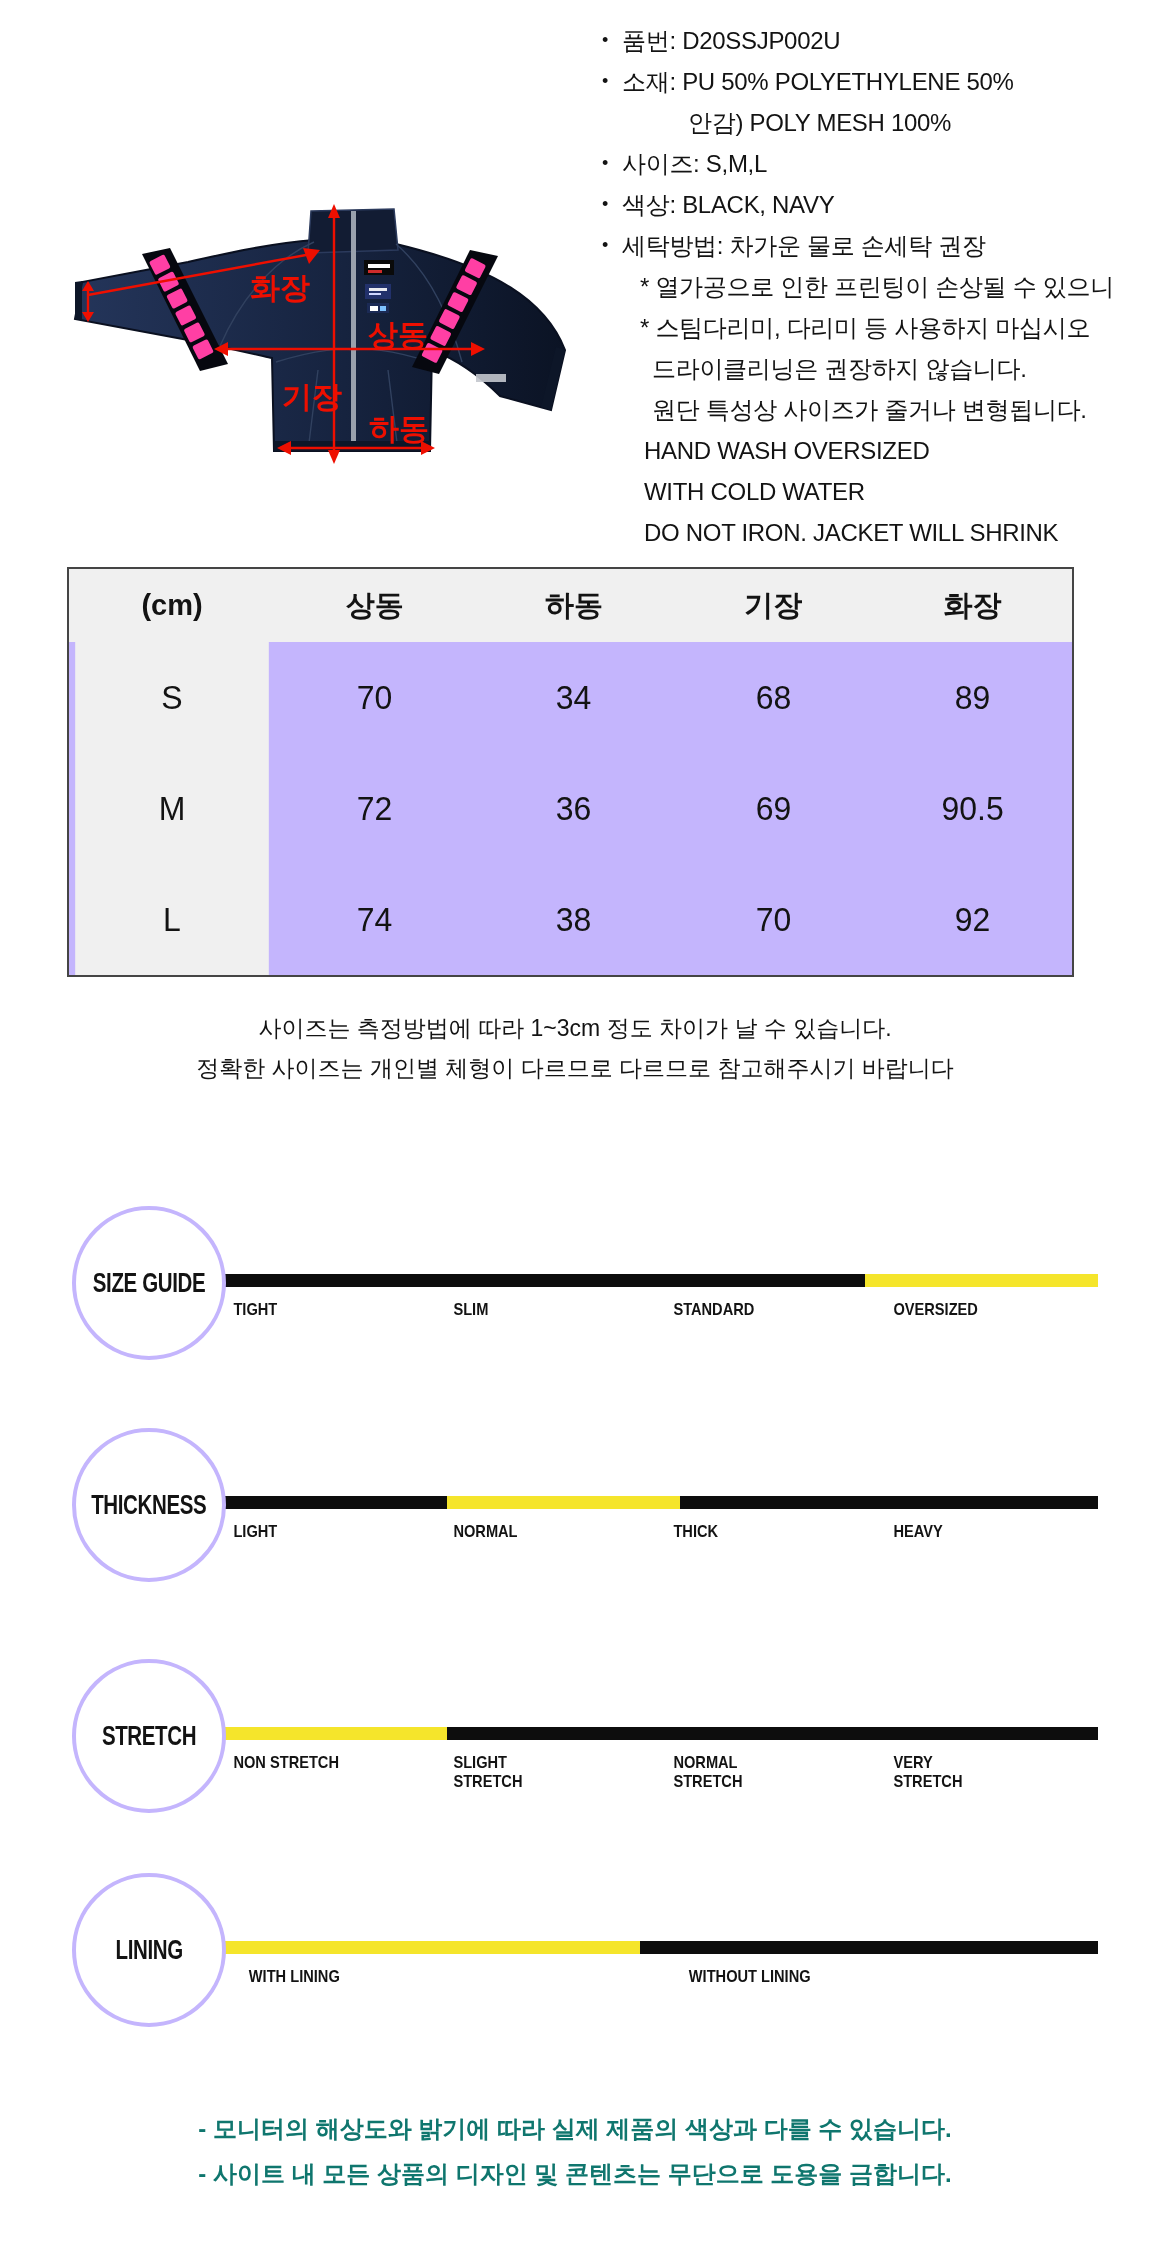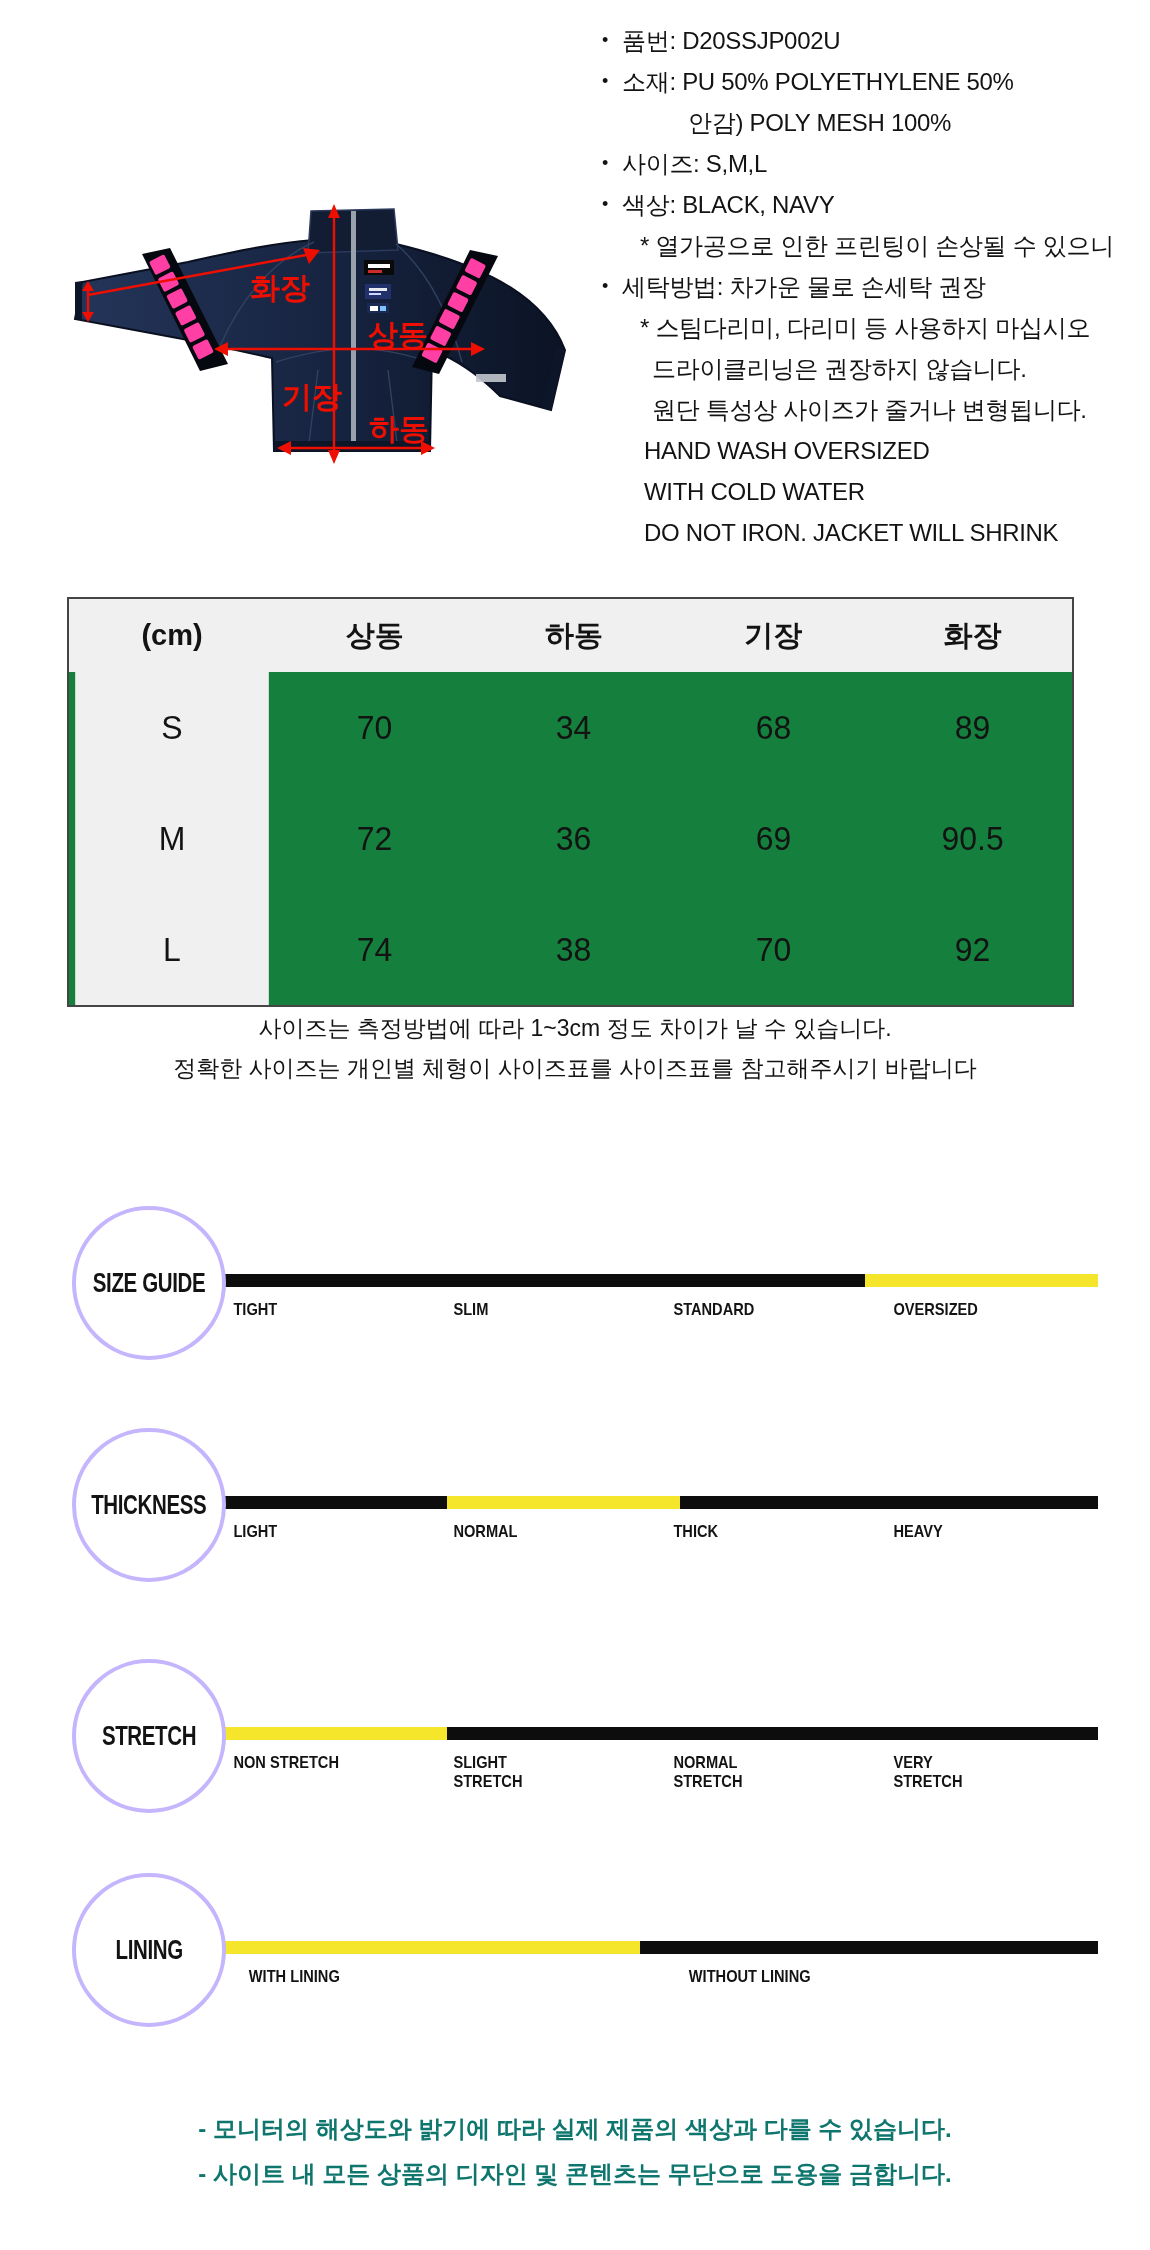--- a/index.html
+++ b/index.html
@@ -15,21 +15,21 @@
   .il.note{padding-left:40px;}
   .il.note2{padding-left:52px;}
   .il.caps{padding-left:44px;}
   
   .jacket-wrap{position:absolute;left:68px;top:198px;width:502px;height:272px;}
   
   .size-table{
     position:absolute;left:67px;top:567px;width:1003px;height:406px;
     border:2px solid #454545;display:grid;
     grid-template-columns:206px 1fr 1fr 1fr 1fr;
-    grid-template-rows:73px 1fr 1fr 1fr;background:#15803d;margin-top:30px;
+    grid-template-rows:73px 1fr 1fr 1fr;background:#c4b5fd;
   }
   .cell{display:flex;align-items:center;justify-content:center;}
   .hd{background:#f0f0f0;font-weight:700;font-size:29px;}
   .szc{background:#f0f0f0;}
   .num{font-size:34px;font-weight:400;transform:scaleX(.94);}
   
   .size-notes{position:absolute;left:0;top:1008px;width:1150px;text-align:center;font-size:23px;line-height:40px;}
   .footer-notes{position:absolute;left:0;top:2106px;width:1150px;text-align:center;font-size:24px;font-weight:700;line-height:45px;color:#0f766e;}
   
   .guide-row{position:absolute;left:72px;width:1026px;height:150px;}
@@ -132,22 +132,22 @@
     </g>
   </svg>
 </div>
 
 <div class="info">
   <div class="il bullet">품번: D20SSJP002U</div>
   <div class="il bullet">소재: PU 50% POLYETHYLENE 50%</div>
   <div class="il cont">안감) POLY MESH 100%</div>
   <div class="il bullet">사이즈:  S,M,L</div>
   <div class="il bullet">색상: BLACK, NAVY</div>
+  <div class="il bullet">세탁방법: 차가운 물로 손세탁 권장</div>
   <div class="il note">* 열가공으로 인한 프린팅이 손상될 수 있으니</div>
-  <div class="il bullet">세탁방법: 차가운 물로 손세탁 권장</div>
   <div class="il note">* 스팀다리미, 다리미 등 사용하지 마십시오</div>
   <div class="il note2">드라이클리닝은 권장하지 않습니다.</div>
   <div class="il note2">원단 특성상 사이즈가 줄거나 변형됩니다.</div>
   <div class="il caps">HAND WASH OVERSIZED</div>
   <div class="il caps">WITH COLD WATER</div>
   <div class="il caps">DO NOT IRON. JACKET WILL SHRINK</div>
 </div>
 
 <div class="size-table">
   <div class="cell hd">(cm)</div>
@@ -170,21 +170,21 @@
 
   <div class="cell szc num">L</div>
   <div class="cell num">74</div>
   <div class="cell num">38</div>
   <div class="cell num">70</div>
   <div class="cell num">92</div>
 </div>
 
 <div class="size-notes">
   <div>사이즈는 측정방법에 따라 1~3cm 정도 차이가 날 수 있습니다.</div>
-  <div>정확한 사이즈는 개인별 체형이 사이즈표를 사이즈표를 참고해주시기 바랍니다</div>
+  <div>정확한 사이즈는 개인별 체형이 다르므로 다르므로 참고해주시기 바랍니다</div>
 </div>
 
 <div class="guide-row g-size">
   <div class="guide-circle">
     <span>SIZE GUIDE</span>
   </div>
   <div class="guide-bar">
       <div class="seg" style="width: 73.5%; background: rgb(13, 13, 13);"></div>
       <div class="seg" style="width: 26.5%; background: rgb(245, 229, 43);"></div>
     </div>

